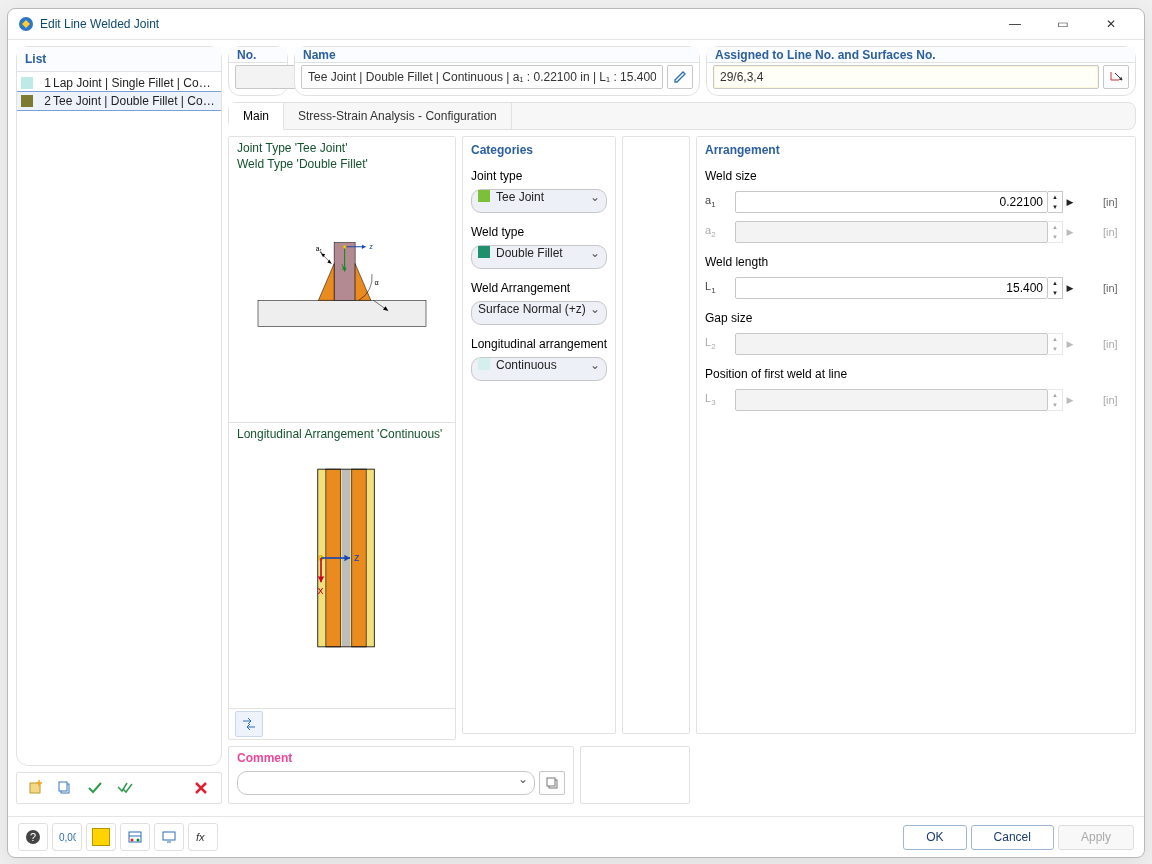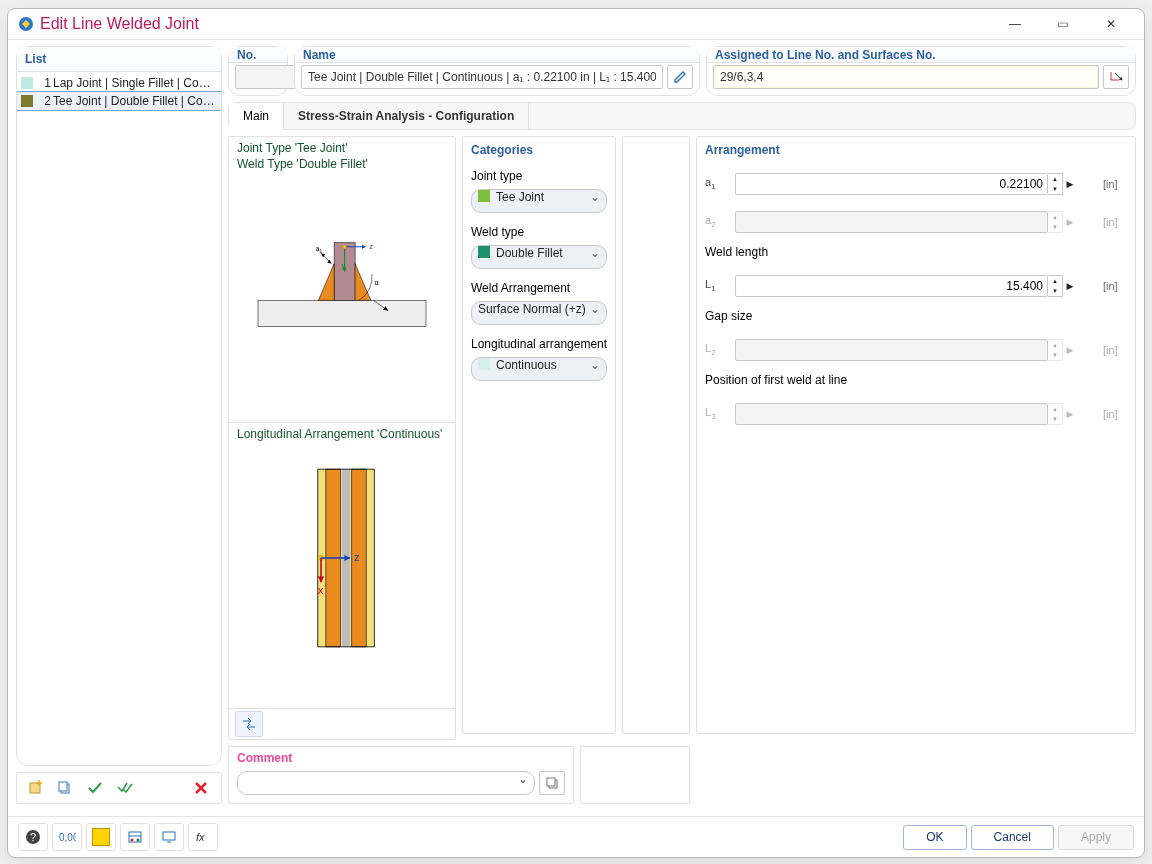--- a/index.html
+++ b/index.html
@@ -25,21 +25,21 @@
 .titlebar {
   height: 30px;
   display: flex;
   align-items: center;
   padding: 0 10px;
   border-bottom: 1px solid #e5e5e5;
 }
 .titlebar .app-icon {
   width: 16px; height: 16px; margin-right: 6px;
 }
-.titlebar .title { font-size: 16px; color: #be185d; }
+.titlebar .title { font-size: 12px; color: #0c4a6e; }
 .titlebar .win-controls {
   margin-left: auto;
   display: flex;
   gap: 2px;
 }
 .win-btn { width: 46px; height: 30px; display:flex; align-items:center; justify-content:center; font-size:12px; color:#333; cursor:default; }
 
 
 .content {
   flex: 1;
@@ -150,21 +150,20 @@
   position:relative;
 }
 .tab {
   padding: 0 14px;
   height: 100%;
   display:flex; align-items:center;
   font-size:12px;
   color:#333;
   border-right:1px solid #e1e1e1;
   cursor:default;
-  font-weight:bold;
 }
 .tab.active { background:#fff; border-bottom:2px solid #fff; margin-bottom:-1px; font-weight:400; color:#000;}
 
 .cat-panel, .param-panel, .preview-panel {
   border:1px solid #e1e1e1; border-radius:2px; background:#fff;
   display:flex; flex-direction:column;
   min-height:0;
 }
 .preview-panel { overflow:hidden; }
 .section-title {
@@ -183,21 +182,21 @@
   position:relative;
 }
 .combo .sw { width:12px;height:12px;margin-right:6px; }
 .combo .chev { margin-left:auto; color:#555; }
 .param-row {
   display:grid;
   grid-template-columns: 20px 1fr 8px 24px;
   gap:10px;
   align-items:center;
   height:22px;
-  margin-top:10px;
+  margin-top:2px;
 }
 .param-row .lbl { font-size:11px; color:#444; }
 .param-row .unit { font-size:11px; color:#666; }
 .spin {
   height:20px; border:1px solid #c7c7c7; background:#fff; text-align:right;
   padding: 0 4px; font:inherit; border-radius:2px;
 }
 .spin.disabled { background:#f3f3f3; color:#888; }
 .param-row .spinwrap {
   display:flex; align-items:center;
@@ -410,20 +409,21 @@
                 <span class="chev">⌄</span>
               </div>
             </div>
           </div>
           <div class="empty-panel" style="flex:1;"></div>
         </div>
 
         <div class="param-panel">
           <div class="section-title">Arrangement</div>
           <div class="form-col">
+            <div class="form-label">Weld size</div>
             <div class="param-row">
               <span class="lbl">a<sub class="small">1</sub></span>
               <div class="spinwrap">
                 <input class="spin" value="0.22100" style="">
                 <div class="spin-btns">
                     <div>▲</div>
                     <div>▼</div>
                   </div>
                 <span class="go">▶</span>
               </div>

